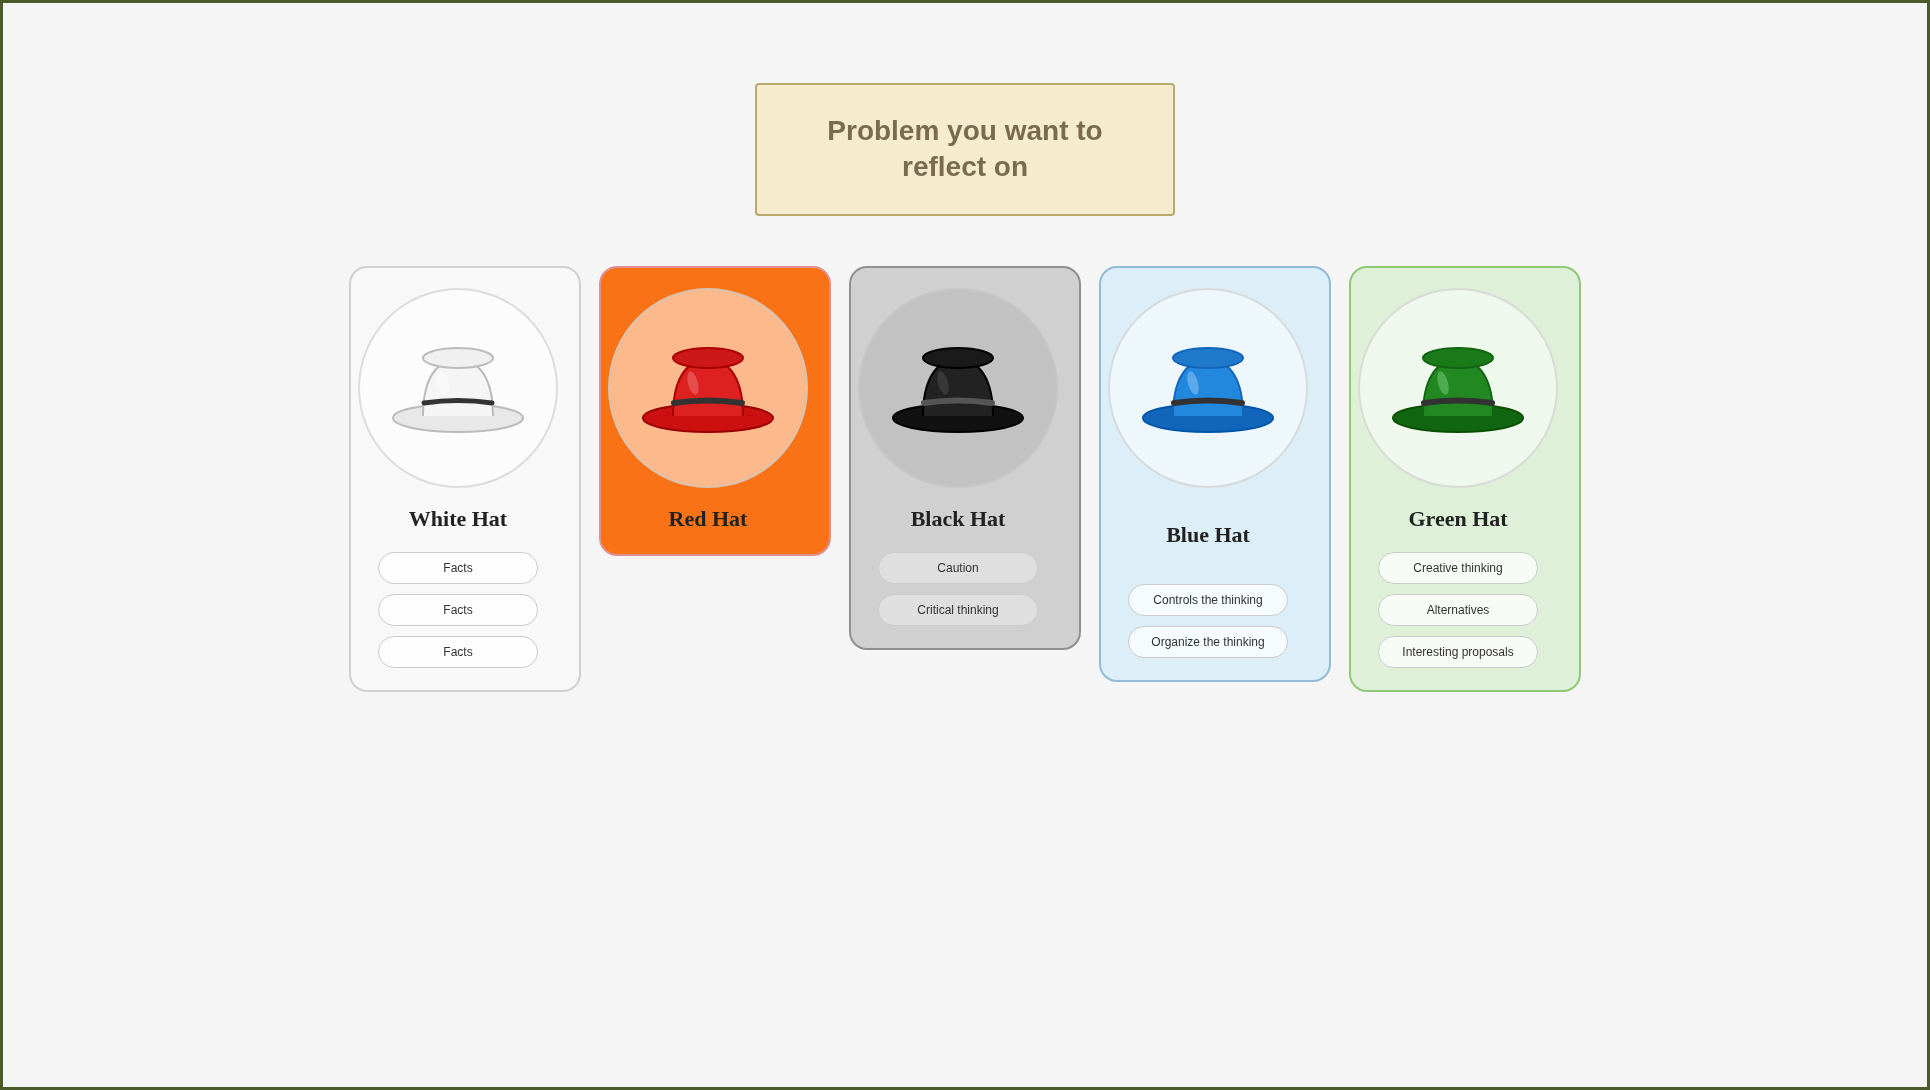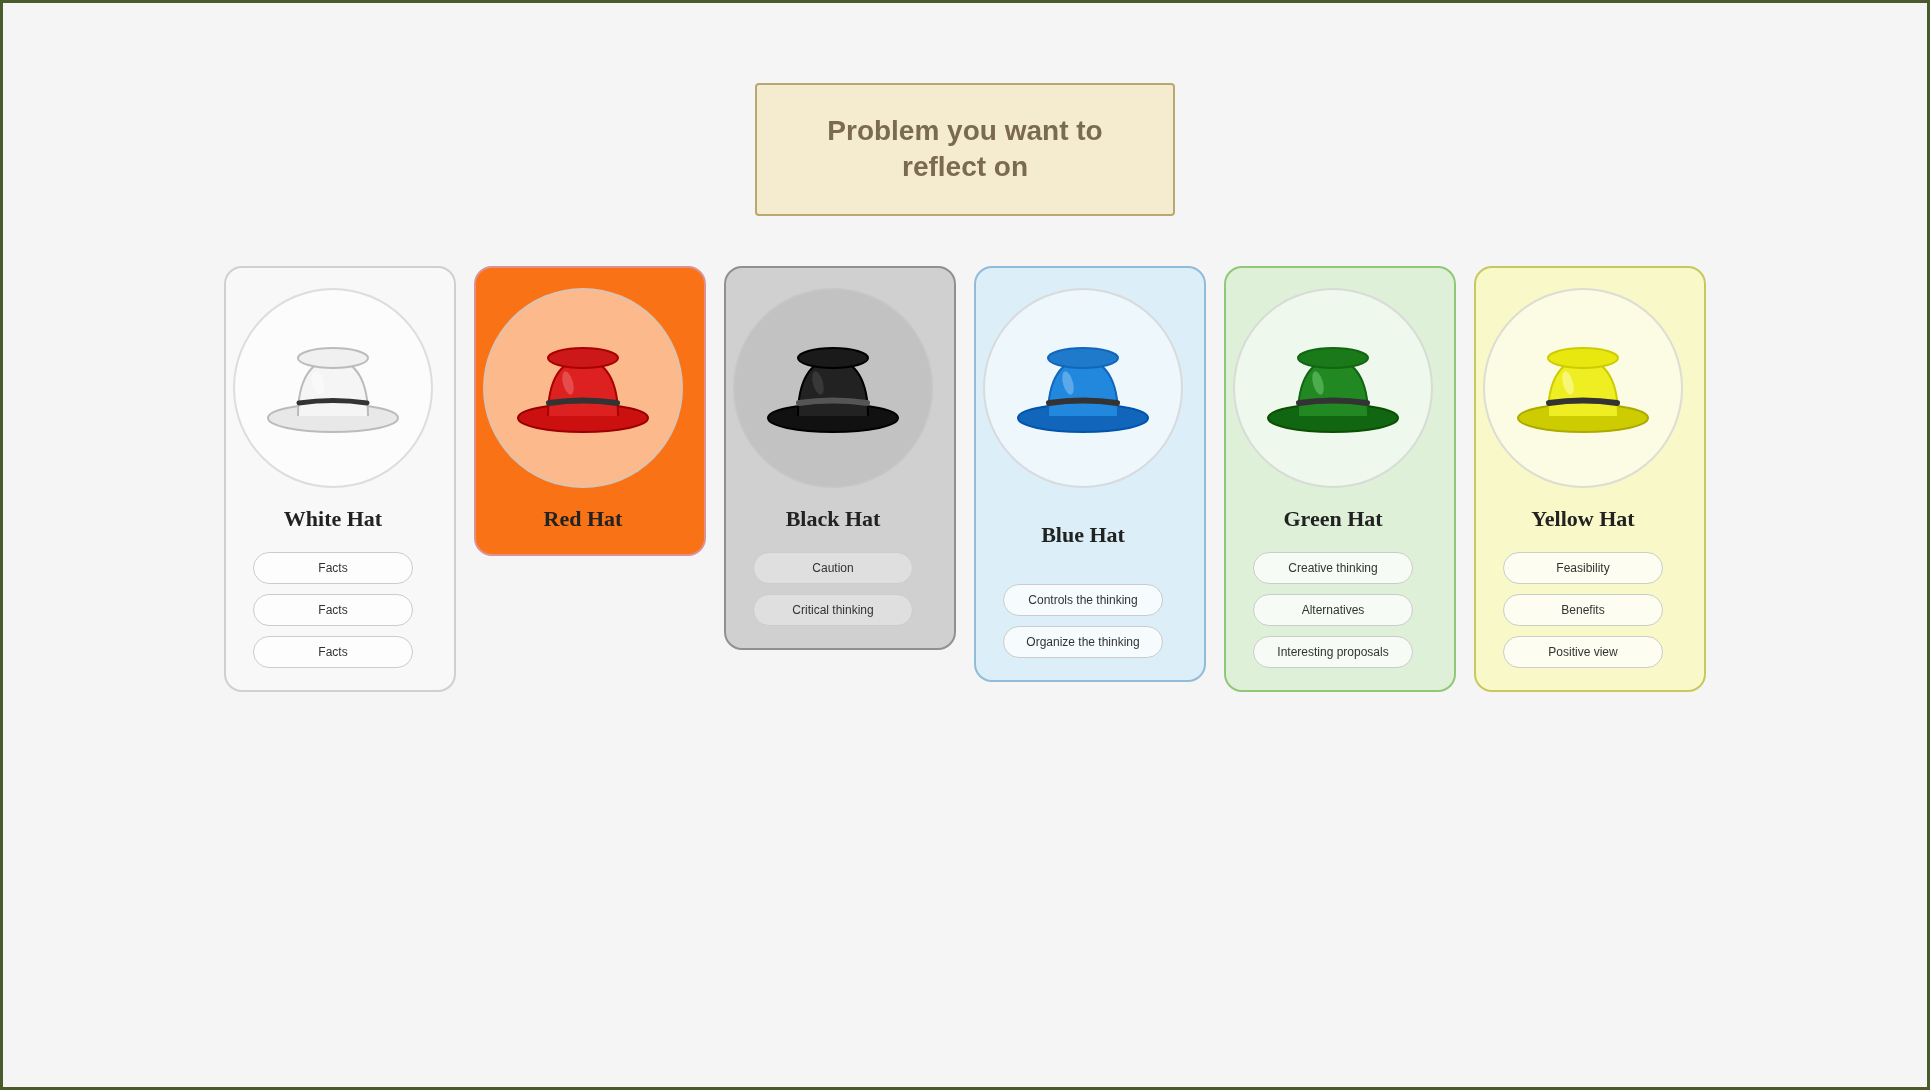--- a/index.html
+++ b/index.html
@@ -188,30 +188,13 @@
       <ellipse cx="55" cy="55" rx="5" ry="12" fill="rgba(180,255,180,0.3)" transform="rotate(-15,55,55)"></ellipse>
     </svg>
       </div>
       <div class="hat-label">Green Hat</div>
       <div class="tags-list">
         <div class="tag-pill">Creative thinking</div>
         <div class="tag-pill">Alternatives</div>
         <div class="tag-pill">Interesting proposals</div>
       </div>
     </div>
-    <div class="hat-card yellow">
-      <div class="hat-circle">
-        <svg viewBox="0 0 140 120" class="hat-svg">
-      <ellipse cx="70" cy="90" rx="65" ry="14" fill="#cccc00" stroke="#aaaa00" stroke-width="2"></ellipse>
-      <path d="M35,88 Q35,35 70,30 Q105,35 105,88" fill="#eeee22" stroke="#cccc00" stroke-width="2"></path>
-      <ellipse cx="70" cy="30" rx="35" ry="10" fill="#e8e810" stroke="#cccc00" stroke-width="2"></ellipse>
-      <path d="M36,75 Q70,70 104,75" stroke="#333" stroke-width="6" fill="none" stroke-linecap="round"></path>
-      <ellipse cx="55" cy="55" rx="5" ry="12" fill="rgba(255,255,200,0.5)" transform="rotate(-15,55,55)"></ellipse>
-    </svg>
-      </div>
-      <div class="hat-label">Yellow Hat</div>
-      <div class="tags-list">
-        <div class="tag-pill">Feasibility</div>
-        <div class="tag-pill">Benefits</div>
-        <div class="tag-pill">Positive view</div>
-      </div>
-    </div>
   </div>
 
 </body></html>

